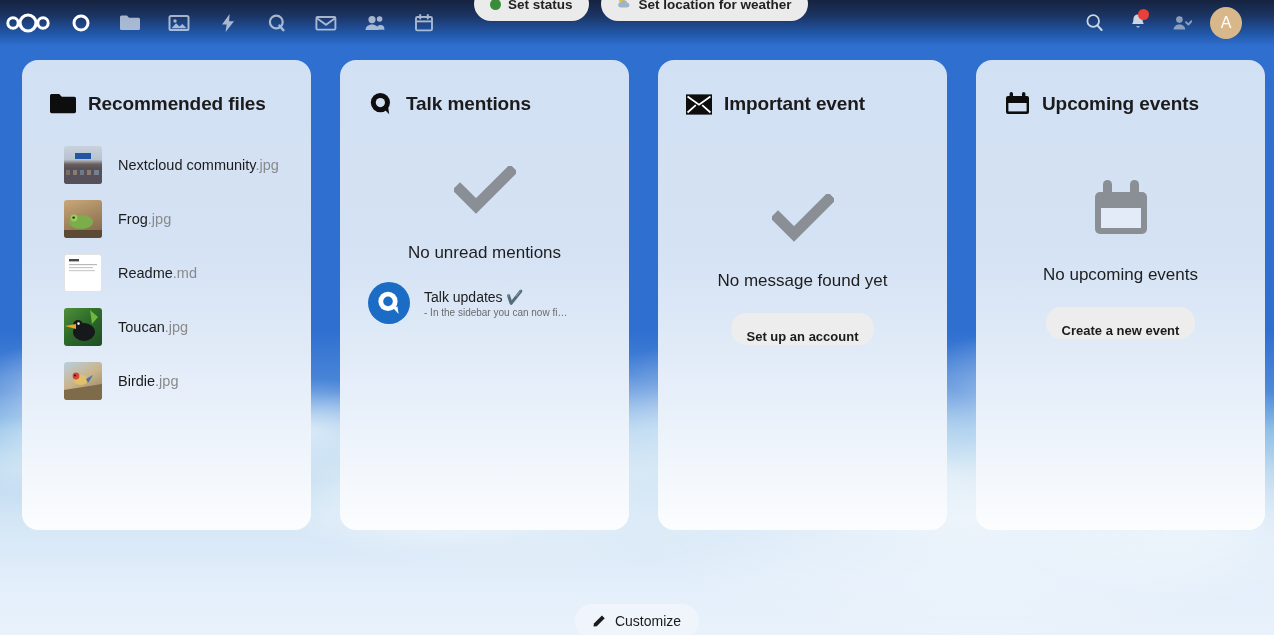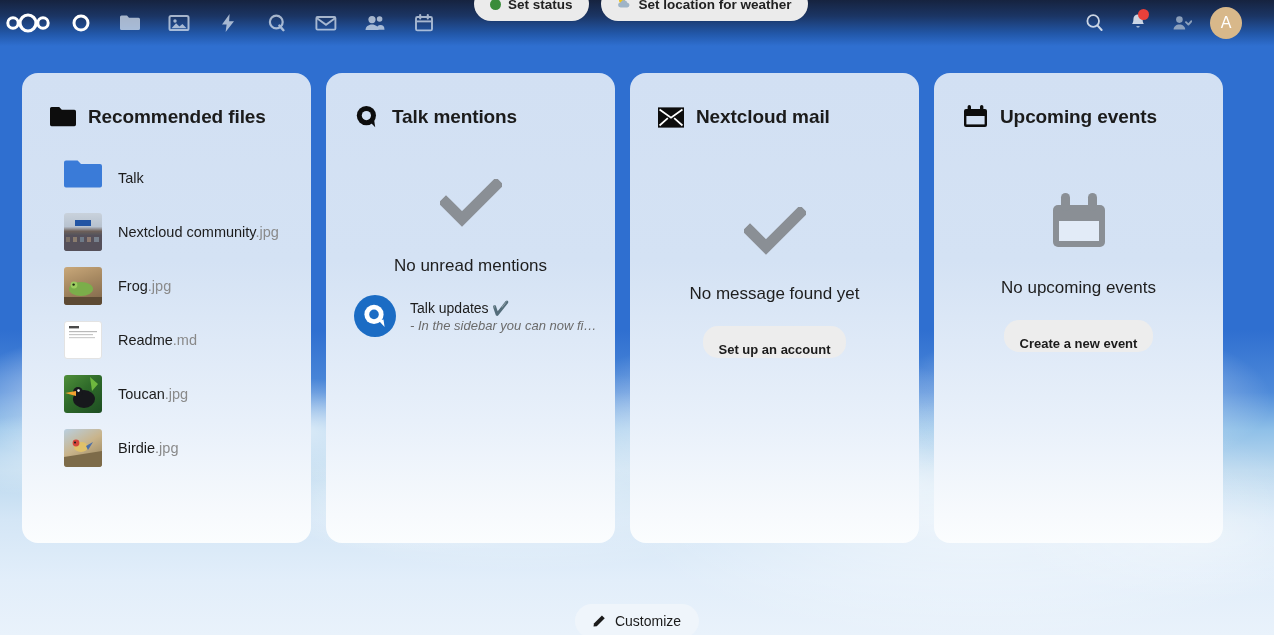--- a/index.html
+++ b/index.html
@@ -113,22 +113,22 @@
     font-family: "Liberation Sans", sans-serif;
   }
 
   
   .dashboard {
     position: absolute; top: 45px; left: 0;
     width: 1274px; height: 590px;
     z-index: 5;
   }
   .cards {
-    position: absolute; top: 28px; left: 22px;
-    display: flex; gap: 15px;
+    position: absolute; top: 15px; left: 22px;
+    display: flex; gap: 29px;
   }
   .card {
     width: 289px; height: 470px;
     border-radius: 16px;
     background: linear-gradient(180deg, #d2e0f3 0%, #d4e2f4 40%, #e8f0fa 74%, #f7fafd 94%, #fbfdfe 100%);
     position: relative;
     overflow: hidden;
   }
   .card-header {
     display: flex; align-items: center; gap: 12px;
@@ -177,21 +177,21 @@
     display: flex; align-items: center; gap: 14px;
     padding: 0 0 0 28px; margin-top: 14px;
     cursor: pointer;
   }
   .talk-av {
     width: 42px; height: 42px; flex: 0 0 42px;
     display:flex; align-items:center; justify-content:center;
   }
   .talk-lines { display: flex; flex-direction: column; gap: 2px; min-width: 0; }
   .talk-title { font-size: 14px; color: #1c1c1c; white-space: nowrap; }
-  .talk-sub { font-size: 13px; color: #6b6b6b; white-space: nowrap; overflow: hidden; text-overflow: ellipsis; max-width: 200px; font-style: italic; }
+  .talk-sub { font-size: 10px; color: #6b6b6b; white-space: nowrap; overflow: hidden; text-overflow: ellipsis; max-width: 200px; }
 
   
   .customize {
     position: absolute; left: 50%; transform: translateX(-50%);
     bottom: -3px;
     height: 34px; padding: 0 18px;
     background: #eff5fb; border: none; border-radius: 17px;
     display: flex; align-items: center; gap: 8px;
     font-size: 14px; color: #1b1b1b;
     font-family: "Liberation Sans", sans-serif;
@@ -316,28 +316,20 @@
         <span class="card-icon">
           <svg width="26" height="22" viewBox="0 0 26 22">
               <path d="M0 2.6A1.6 1.6 0 011.6 1h7.6l2.6 2.8h12.6A1.6 1.6 0 0126 5.4v13.2a1.6 1.6 0 01-1.6 1.6H1.6A1.6 1.6 0 010 18.6z" fill="#0d0d0d"></path>
             </svg>
         </span>
         <span class="card-title">Recommended files</span>
       </div>
 
       <div class="file-list">
 
-        <div class="file-row">
-          <span class="thumb" style="background:none">
-            <svg width="38" height="30" viewBox="0 0 38 30">
-                <path d="M0 3.4A2 2 0 012 1.4h11.6l3.4 3.6H36a2 2 0 012 2v19.6a2 2 0 01-2 2H2a2 2 0 01-2-2z" fill="#3a7bd8"></path>
-              </svg>
-          </span>
-          <span class="file-name"><span>Talk</span><span class="file-ext"></span></span>
-        </div>
 
         <div class="file-row">
           <span class="thumb" style="background:linear-gradient(180deg,#c9d2dc 0%,#b7c2cf 36%,#6d5f58 48%,#4a4f5e 62%,#6a6f74 100%);position:relative;overflow:hidden">
             <svg width="38" height="38" viewBox="0 0 38 38" style="position:absolute;inset:0">
                 <rect x="11" y="7" width="16" height="6" fill="#2255a4"></rect>
                 <rect x="0" y="22" width="38" height="16" fill="#55505a"></rect>
                 <rect x="2" y="24" width="4" height="5" fill="#7a6f66"></rect>
                 <rect x="9" y="24" width="4" height="5" fill="#8a7c6e"></rect>
                 <rect x="16" y="24" width="4" height="5" fill="#6e7a88"></rect>
                 <rect x="23" y="24" width="4" height="5" fill="#8e7a70"></rect>
@@ -440,21 +432,21 @@
 
     <div class="card">
       <div class="card-header">
         <span class="card-icon">
           <svg width="27" height="21" viewBox="0 0 27 21">
               <rect x="0" y="0" width="27" height="21" fill="#0d0d0d"></rect>
               <path d="M1.6 2.2l11.9 8.6 11.9-8.6" fill="none" stroke="#fff" stroke-width="1.8"></path>
               <path d="M1.6 18.8l8.6-7.6M25.4 18.8l-8.6-7.6" stroke="#fff" stroke-width="1.8"></path>
             </svg>
         </span>
-        <span class="card-title">Nextcloud mail</span>
+        <span class="card-title">Important event</span>
       </div>
 
       <div class="empty-wrap" style="margin-top:74px">
         <span class="empty-check">
           <svg width="62" height="48" viewBox="0 0 62 48">
               <path d="M6 24l16 16L56 6" fill="none" stroke="#8a8f95" stroke-width="11" stroke-linecap="square" stroke-linejoin="miter"></path>
             </svg>
         </span>
         <span class="empty-text" style="margin-top:25px">No message found yet</span>
         <button class="pill-btn" style="margin-top:22px">Set up an account</button>

